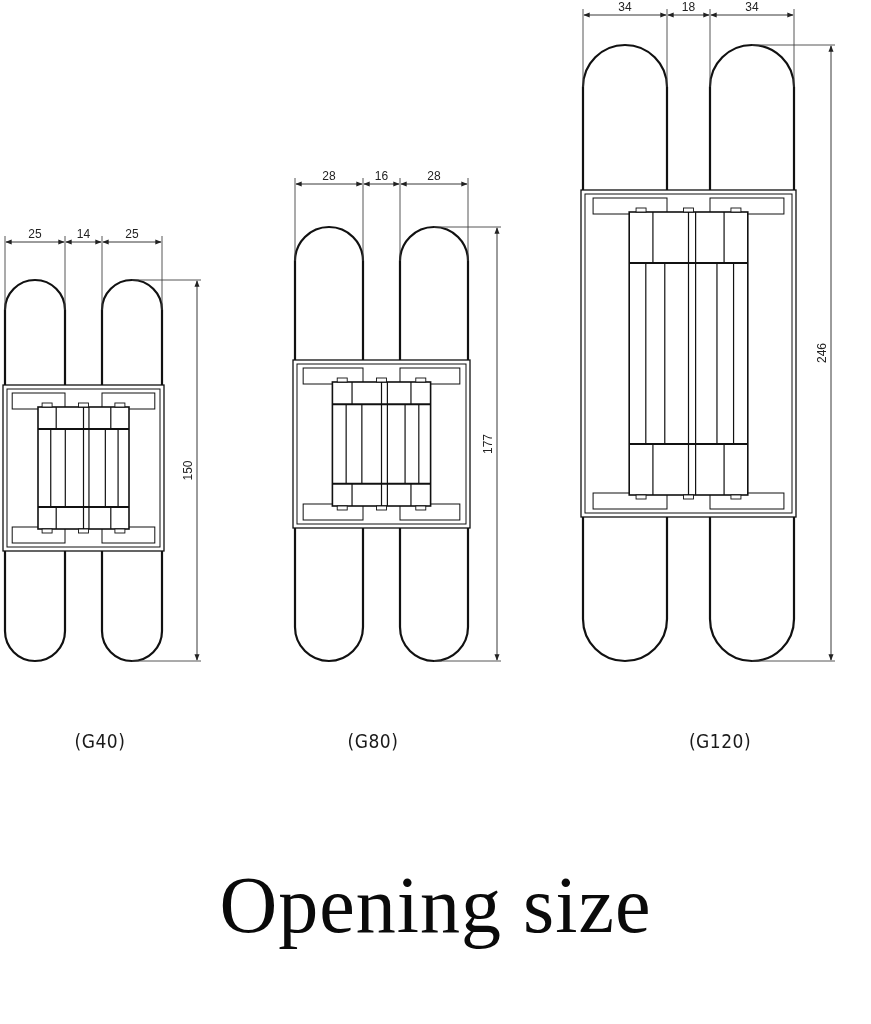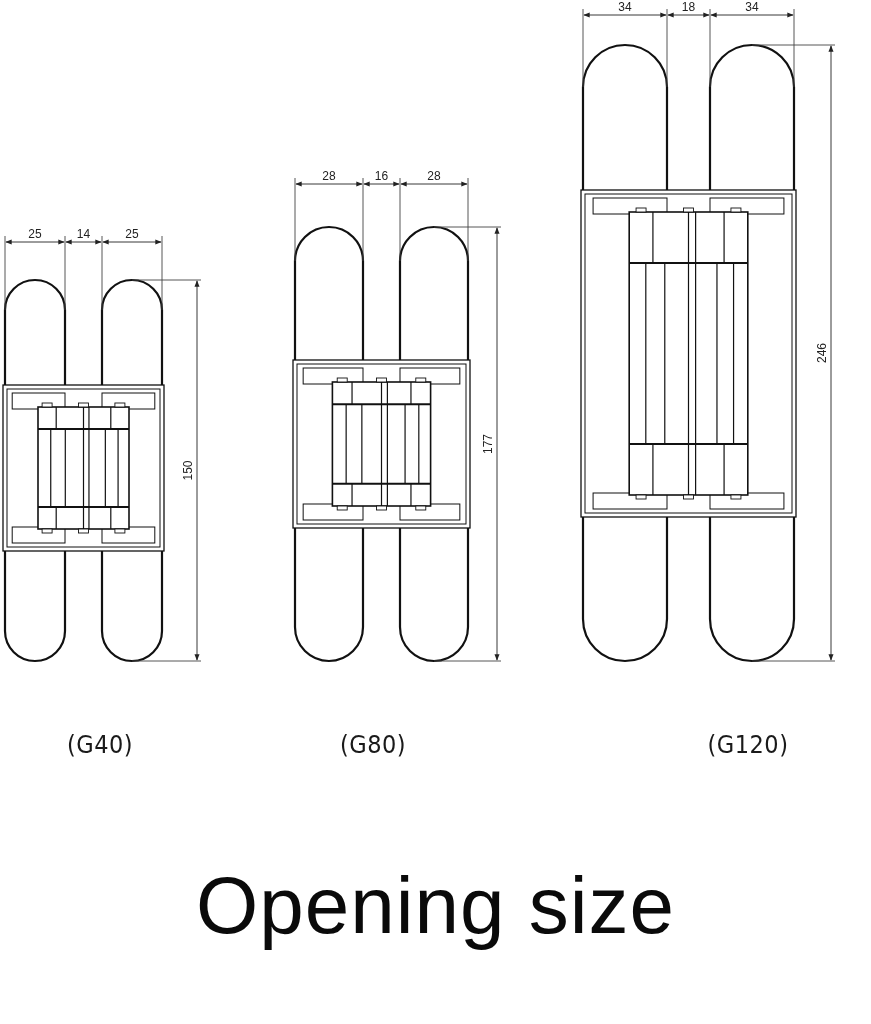--- a/index.html
+++ b/index.html
@@ -1,22 +1,22 @@
 <!DOCTYPE html>
 <html><head>
   <meta charset="utf-8">
   <style>
     html, body { margin: 0; padding: 0; background: #ffffff; }
     body { width: 871px; height: 1024px; position: relative; overflow: hidden;
            font-family: "DejaVu Sans", sans-serif; color: #111; }
     #drawing { position: absolute; left: 0; top: 0; width: 871px; height: 1024px; }
     .model-label { position: absolute; top: 730px; font-family: "DejaVu Sans Condensed", "DejaVu Sans", sans-serif;
-                   font-size: 25px; color: #1a1a1a; letter-spacing: 0.5px; transform: translateX(-50%); white-space: nowrap; }
+                   font-size: 19px; color: #1a1a1a; letter-spacing: 0.5px; transform: translateX(-50%); white-space: nowrap; }
     .title { position: absolute; left: 0; width: 871px; top: 860px; text-align: center;
-             font-family: Liberation Sans, sans-serif; font-size: 80px; color: #0a0a0a; letter-spacing: 1px; }
+             font-family: Liberation Serif, serif; font-size: 80px; color: #0a0a0a; letter-spacing: 1px; }
     .dim-text { font-family: "Liberation Sans", sans-serif; font-size: 12px; fill: #222; }
   </style>
 </head>
 <body>
 
 <svg id="drawing" xmlns="http://www.w3.org/2000/svg" width="871" height="1024" viewBox="0 0 871 1024">
   <defs>
     <marker id="arr" viewBox="0 0 10 10" refX="9" refY="5" markerWidth="7" markerHeight="7" orient="auto-start-reverse">
       <path d="M0,1 L10,5 L0,9 z" fill="#222"></path>
     </marker>
@@ -155,15 +155,15 @@
         <line x1="752" y1="45" x2="835" y2="45" stroke="#444444" stroke-width="0.9"></line>
         <line x1="752" y1="661" x2="835" y2="661" stroke="#444444" stroke-width="0.9"></line>
         <line x1="831" y1="46" x2="831" y2="660" stroke="#222" stroke-width="0.9" marker-start="url(#arr)" marker-end="url(#arr)"></line>
         <text x="826" y="353" text-anchor="middle" class="dim-text" transform="rotate(-90 826 353)">246</text>
       </g>
     </g>
 </svg>
 
 <div class="model-label" style="left: 100px;">(G40)</div>
 <div class="model-label" style="left: 373px;">(G80)</div>
-<div class="model-label" style="left: 748px;">(G120)</div>
+<div class="model-label" style="left: 720px;">(G120)</div>
 
 <div class="title">Opening size</div>
 
 </body></html>

